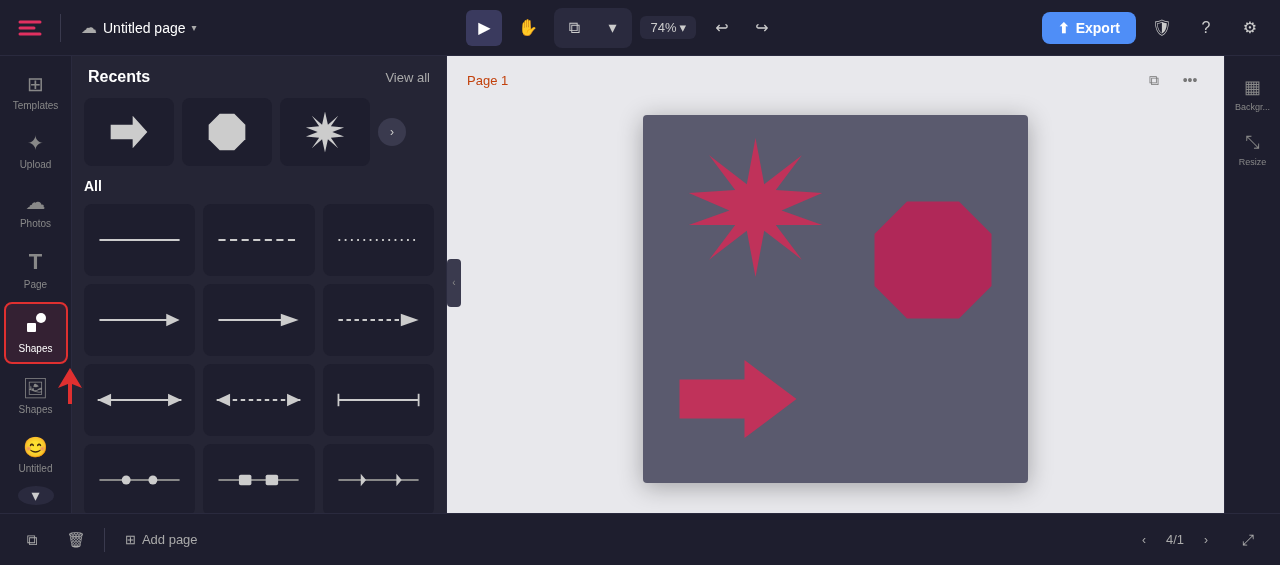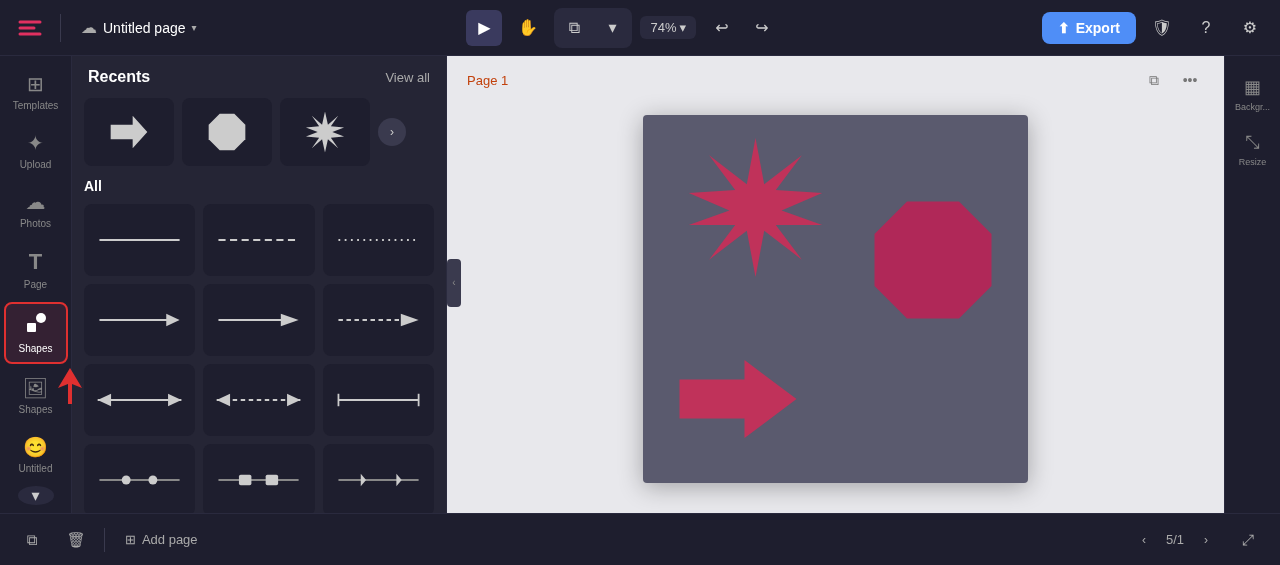--- a/index.html
+++ b/index.html
@@ -380,17 +380,17 @@
 <div class="bottom-bar">
   <button class="bottom-btn">⧉</button>
   <button class="bottom-btn">🗑</button>
   <div class="bottom-divider"></div>
   <button class="add-page-btn">
     <span>⊞</span>
     <span>Add page</span>
   </button>
   <div class="page-nav">
     <button class="nav-btn">‹</button>
-    <span>5/1</span>
+    <span>4/1</span>
     <button class="nav-btn">›</button>
   </div>
   <button class="fullscreen-btn">⤢</button>
 </div>
 
 </body></html>

